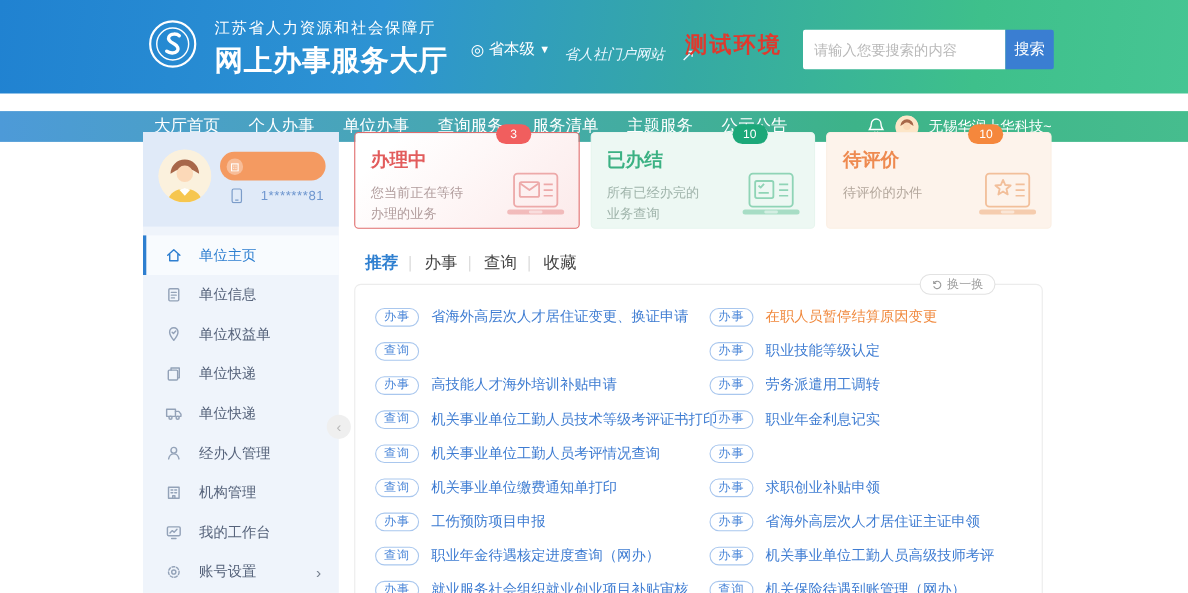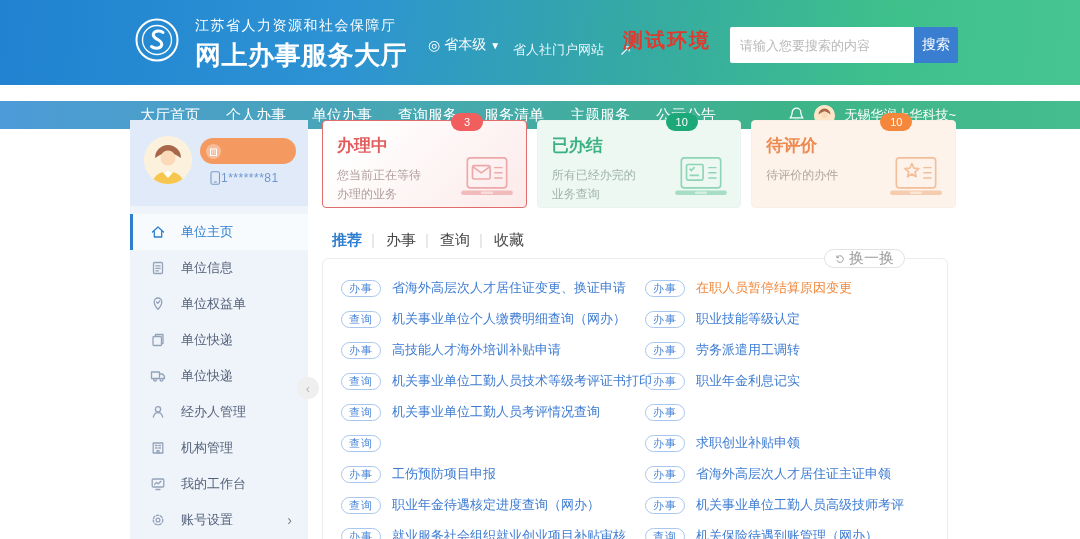--- a/index.html
+++ b/index.html
@@ -9,21 +9,21 @@
 
   
   .header { position:absolute; left:0; top:0; width:1080px; height:85px;
     background:linear-gradient(97deg,#2082d1 0%,#2d93d3 32%,#35a9a4 58%,#3ec08b 82%,#46c593 100%); }
   .logo { position:absolute; left:135px; top:18px; width:44px; height:44px; }
   .titles { position:absolute; left:195px; top:17px; color:#fff; }
   .org-name { font-size:14px; letter-spacing:1.5px; }
   .portal-title { font-size:26px; font-weight:bold; letter-spacing:0.5px; margin-top:3px; }
   .region { position:absolute; left:428px; top:36px; color:#fff; font-size:14px; display:flex; align-items:center; gap:4px; cursor:pointer; }
   .region .caret { font-size:10px; }
-  .portal-link { position:absolute; left:513px; top:41px; color:#eaf6ff; font-size:13px; display:flex; align-items:center; gap:16px; cursor:pointer; }
+  .portal-link { position:absolute; left:513px; top:41px; color:#eaf6ff; font-size:13px; display:flex; align-items:center; gap:16px; cursor:pointer;font-style:italic; }
   .env { position:absolute; left:623px; top:27px; color:#e0392d; font-size:20px; font-weight:bold; letter-spacing:2px; }
   .search-wrap { position:absolute; left:730px; top:27px; display:flex; }
   .search-input { width:184px; height:36px; border:none; outline:none; padding:0 10px;
     font-size:13px; color:#333; border-radius:2px 0 0 2px; background:#fff; }
   .search-input::placeholder { color:#b9b9b9; }
   .search-btn { width:44px; height:36px; border:none; background:#3a7ed2; color:#fff;
     font-size:14px; border-radius:0 2px 2px 0; cursor:pointer; }
 
   
   .navbar { position:absolute; left:0; top:85px; width:1080px; height:28px;
@@ -37,21 +37,21 @@
 
   
   .sidebar { position:absolute; left:130px; top:120px; width:178px; height:419px; background:#eff4fb; }
   .profile { height:86px; background:#e0eaf8; padding:16px 10px 0 14px; display:flex; }
   .side-avatar { width:48px; height:48px; border-radius:50%; overflow:hidden; background:#fbf1dd; flex:none; }
   .profile-right { margin-left:8px; padding-top:2px; }
   .company-pill { width:96px; height:26px; background:#f49a61; border-radius:13px;
     display:flex; align-items:center; padding-left:6px; }
   .company-pill .badge-circle { width:15px; height:15px; border-radius:50%;
     background:rgba(255,255,255,0.35); display:flex; align-items:center; justify-content:center; }
-  .phone-row { display:flex; align-items:center; gap:0; margin-top:7px; margin-left:10px; }
+  .phone-row { display:flex; align-items:center; gap:16px; margin-top:7px; margin-left:10px; }
   .phone-text { font-size:12px; color:#6f97cf; letter-spacing:0.5px; }
   .side-menu { padding-top:8px; }
   .side-item { height:36px; display:flex; align-items:center; padding-left:20px; cursor:pointer; }
   .side-item .s-icon { width:16px; height:16px; color:#93a2b8; flex:none; }
   .side-item .s-label { margin-left:15px; font-size:13px; color:#55627a; }
   .side-item.active { background:#f8fbfe; border-left:3px solid #2e7fd0; padding-left:17px; }
   .side-item.active .s-icon { color:#2e7fd0; }
   .side-item.active .s-label { color:#2e7fd0; }
   .side-item .chev { margin-left:auto; margin-right:16px; color:#77818f; font-size:14px; }
   .collapse { position:absolute; left:297px; top:377px; width:22px; height:22px; border-radius:50%;
@@ -90,21 +90,21 @@
   .tab:first-child { padding-left:6px; }
   .tab:not(:first-child)::before { content:"|"; position:absolute; left:-3px; top:0; color:#ddd; font-weight:normal; }
   .tab.active { color:#2e7fd0; font-weight:bold; }
   .tab.active::after { content:""; position:absolute; left:6px; width:30px; bottom:-8px; height:3px;
     background:#2e7fd0; border-radius:2px; }
 
   
   .content-box { position:absolute; left:322px; top:258px; width:626px; height:296px;
     border:1px solid #ececec; border-radius:6px; background:#fff; padding:20px 0 0 18px; }
   .refresh-pill { position:absolute; top:-10px; right:42px; height:19px; background:#fff;
-    border:1px solid #e2e2e2; border-radius:10px; color:#9b9b9b; font-size:15px;
+    border:1px solid #e2e2e2; border-radius:10px; color:#9b9b9b; font-size:11px;
     display:flex; align-items:center; gap:4px; padding:0 10px; cursor:pointer;text-align:right; }
   .svc-cols { display:flex; }
   .svc-col { width:304px; }
   .svc-col:last-child { flex:1; }
   .svc-item { display:flex; align-items:center; height:18px; margin-bottom:13px; cursor:pointer; }
   .svc-badge { font-size:11px; color:#4a86d8; border:1px solid #a9c7ee; border-radius:9px;
     padding:0 7px; height:17px; line-height:15px; letter-spacing:1px; flex:none; }
   .svc-label { margin-left:11px; font-size:13px; color:#3e7cd2; white-space:nowrap; }
   .svc-label.hl { color:#f0883c; }
 </style>
@@ -342,36 +342,36 @@
       <span>换一换</span>
     </div>
     <div class="svc-cols">
       <div class="svc-col" id="svc-left">
           <div class="svc-item">
             <span class="svc-badge">办事</span>
             <span class="svc-label">省海外高层次人才居住证变更、换证申请</span>
           </div>
           <div class="svc-item">
             <span class="svc-badge">查询</span>
-            <span class="svc-label">机关事业单位个人缴费明细查询（网办）</span>
           </div>
           <div class="svc-item">
             <span class="svc-badge">办事</span>
             <span class="svc-label">高技能人才海外培训补贴申请</span>
           </div>
           <div class="svc-item">
             <span class="svc-badge">查询</span>
             <span class="svc-label">机关事业单位工勤人员技术等级考评证书打印</span>
           </div>
           <div class="svc-item">
             <span class="svc-badge">查询</span>
             <span class="svc-label">机关事业单位工勤人员考评情况查询</span>
           </div>
           <div class="svc-item">
             <span class="svc-badge">查询</span>
+            <span class="svc-label">机关事业单位缴费通知单打印</span>
           </div>
           <div class="svc-item">
             <span class="svc-badge">办事</span>
             <span class="svc-label">工伤预防项目申报</span>
           </div>
           <div class="svc-item">
             <span class="svc-badge">查询</span>
             <span class="svc-label">职业年金待遇核定进度查询（网办）</span>
           </div>
           <div class="svc-item">

